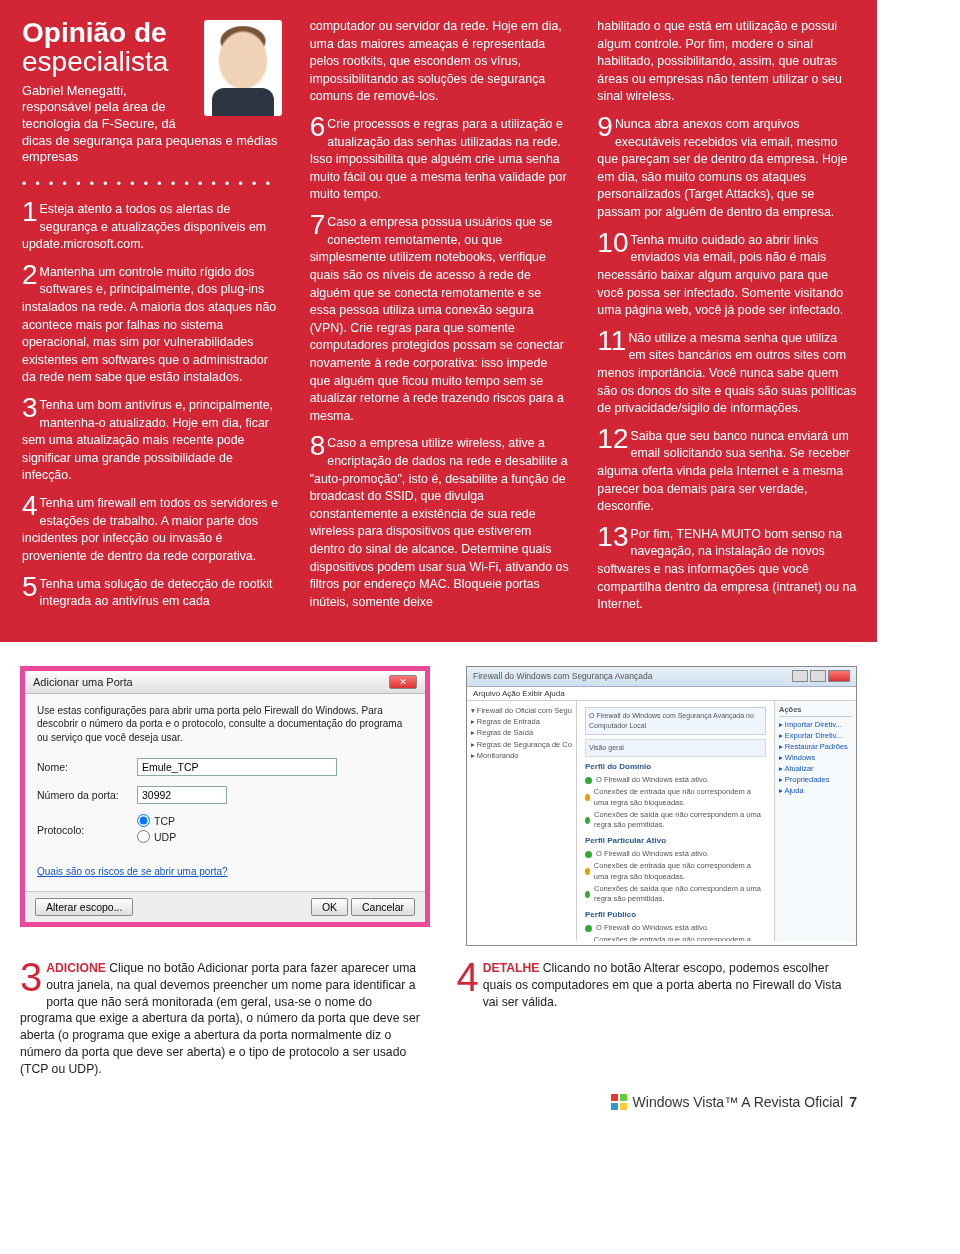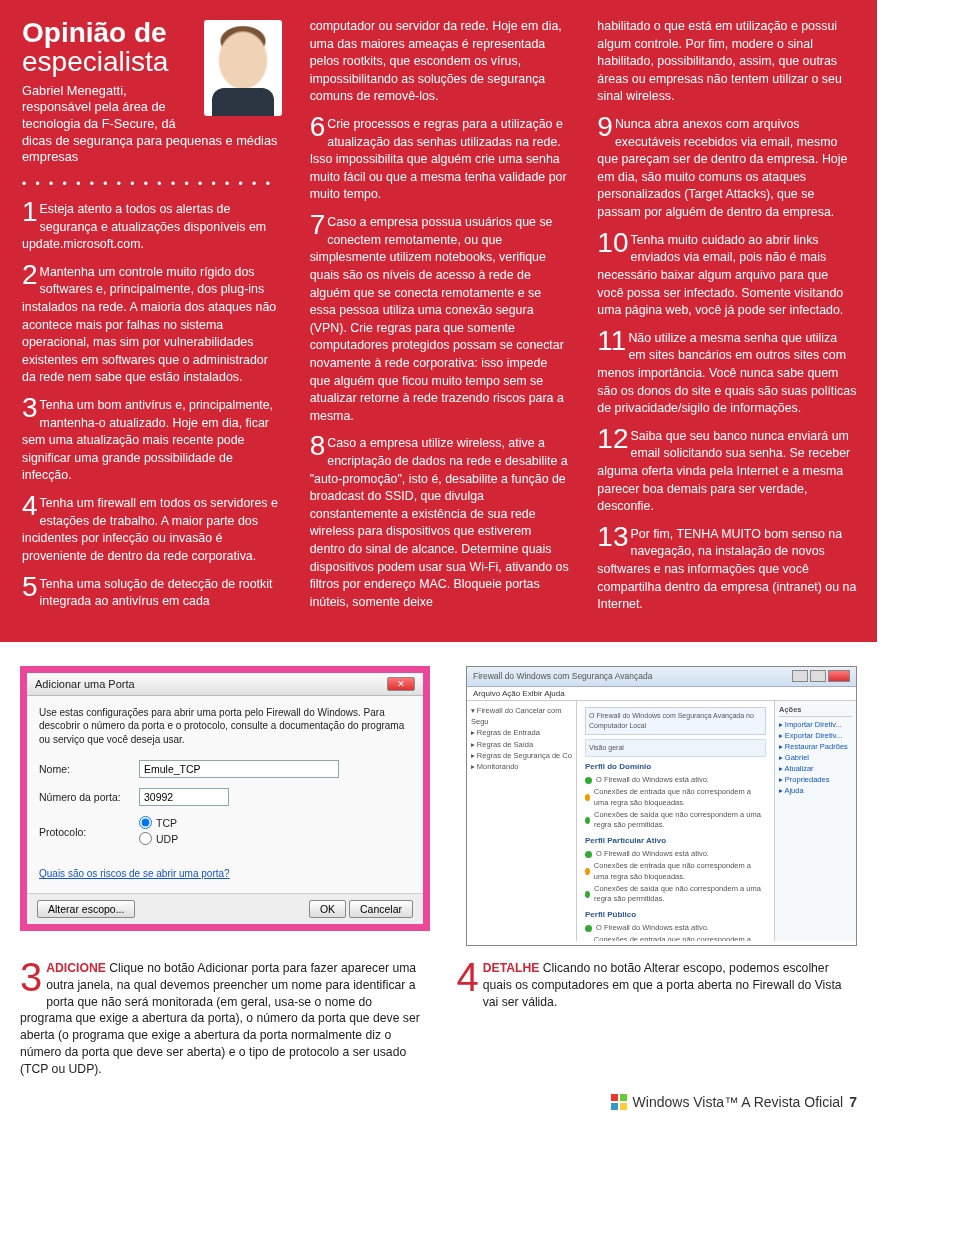--- a/index.html
+++ b/index.html
@@ -15,21 +15,21 @@
   .redintro { font-size:12.8px; line-height:1.3; margin-bottom:4px; }
   .dots { letter-spacing:3px; font-size:12px; margin-bottom:8px; }
   .photo { float:right; width:78px; height:96px; background:radial-gradient(ellipse 42px 50px at 50% 42%, #f0d2b6 0%, #f0d2b6 55%, rgba(240,210,182,0) 60%), radial-gradient(ellipse 36px 24px at 50% 22%, #7a5436 0%, #7a5436 60%, rgba(0,0,0,0) 65%), #fff; border-radius:3px; margin:2px 0 6px 8px; position:relative; }
   .photo:after{content:"";position:absolute;bottom:0;left:8px;right:8px;height:28px;background:#2b3642;border-radius:12px 12px 0 0;}
   .bignum { font-size:28px; font-weight:400; float:left; line-height:0.9; margin-right:2px; margin-top:-2px; }
   .tip { overflow:hidden; }
   .tip:after{content:""; display:block; clear:both;}
   
   .mid { padding:24px 20px 10px 20px; display:flex; gap:36px; }
   .dialog-wrap { flex:0 0 410px; }
-  .dialog { border:7px solid #ec4899; background:#0c4a6e; font-size:10.5px; color:#222; }
+  .dialog { border:5px solid #ec4899; background:#0c4a6e; font-size:10.5px; color:#222; }
   .dlg-title { background:linear-gradient(#fdfdfd,#e0e0e0); padding:4px 8px; border-bottom:1px solid #bbb; font-size:11px; display:flex; align-items:center; justify-content:space-between; }
   .dlg-close { width:28px; height:14px; border:1px solid #888; background:linear-gradient(#f77,#d33); color:#fff; font-size:9px; text-align:center; line-height:12px; border-radius:2px; }
   .dlg-body { padding:10px 12px; background:#f9f9f9; }
   .dlg-help { font-size:10px; margin-bottom:14px; line-height:1.35; }
   .dlg-row { display:flex; align-items:center; margin-bottom:10px; }
   .dlg-row label { width:100px; font-size:10.5px; }
   .dlg-row .txt { flex:1; max-width:200px; border:1px solid #8aa; background:#fff; height:18px; padding:1px 4px; font-size:10.5px; }
   .radio-row label{width:100px;}
   .radio-opt { font-size:10.5px; margin-left:0; display:flex; align-items:center; gap:4px; margin-bottom:3px;}
   .radio-opt input{margin:0;}
@@ -143,21 +143,21 @@
         <span>Firewall do Windows com Segurança Avançada</span>
         <span style="display:flex;gap:2px;">
           <span style="width:16px;height:12px;border:1px solid #888;background:#ddd;"></span>
           <span style="width:16px;height:12px;border:1px solid #888;background:#ddd;"></span>
           <span style="width:22px;height:12px;border:1px solid #888;background:linear-gradient(#f77,#d33);"></span>
         </span>
       </div>
       <div class="menu">Arquivo  Ação  Exibir  Ajuda</div>
       <div class="body">
         <div class="fw-tree">
-            <div>▾ Firewall do Cancelar com Segu</div>
+            <div>▾ Firewall do Oficial com Segu</div>
             <div>  ▸ Regras de Entrada</div>
             <div>  ▸ Regras de Saída</div>
             <div>  ▸ Regras de Segurança de Co</div>
             <div>  ▸ Monitorando</div>
           </div>
         <div class="fw-main">
           <div style="border:1px solid #cce;background:#f0f6ff;padding:3px;margin-bottom:4px;font-size:7px;">O Firewall do Windows com Segurança Avançada no Computador Local</div>
           <div style="background:#eef4fb;border:1px solid #cde;padding:3px;margin-bottom:2px;font-size:7px;">Visão geral</div>
           <div id="fw-profiles">
               <div class="fw-sect">Perfil do Domínio</div>
@@ -203,21 +203,21 @@
           <div style="color:#1155cc;margin:3px 0;">Propriedades do Firewall do Windows</div>
           <div style="background:#eef4fb;border:1px solid #cde;padding:3px;margin:4px 0 2px 0;font-size:7px;">Introdução</div>
 
         </div>
         <div class="fw-right">
           <div style="font-weight:bold;border-bottom:1px solid #ccc;padding-bottom:2px;margin-bottom:3px;">Ações</div>
           <div id="fw-actions">
               <div style="margin: 2px 0px; color: rgb(17, 85, 204);">▸ Importar Diretiv...</div>
               <div style="margin: 2px 0px; color: rgb(17, 85, 204);">▸ Exportar Diretiv...</div>
               <div style="margin: 2px 0px; color: rgb(17, 85, 204);">▸ Restaurar Padrões</div>
-              <div style="margin: 2px 0px; color: rgb(17, 85, 204);">▸ Gabriel</div>
+              <div style="margin: 2px 0px; color: rgb(17, 85, 204);">▸ Windows</div>
               <div style="margin: 2px 0px; color: rgb(17, 85, 204);">▸ Atualizar</div>
               <div style="margin: 2px 0px; color: rgb(17, 85, 204);">▸ Propriedades</div>
               <div style="margin: 2px 0px; color: rgb(17, 85, 204);">▸ Ajuda</div>
             </div>
         </div>
       </div>
     </div>
   </div>
 
   <div class="bottom">

